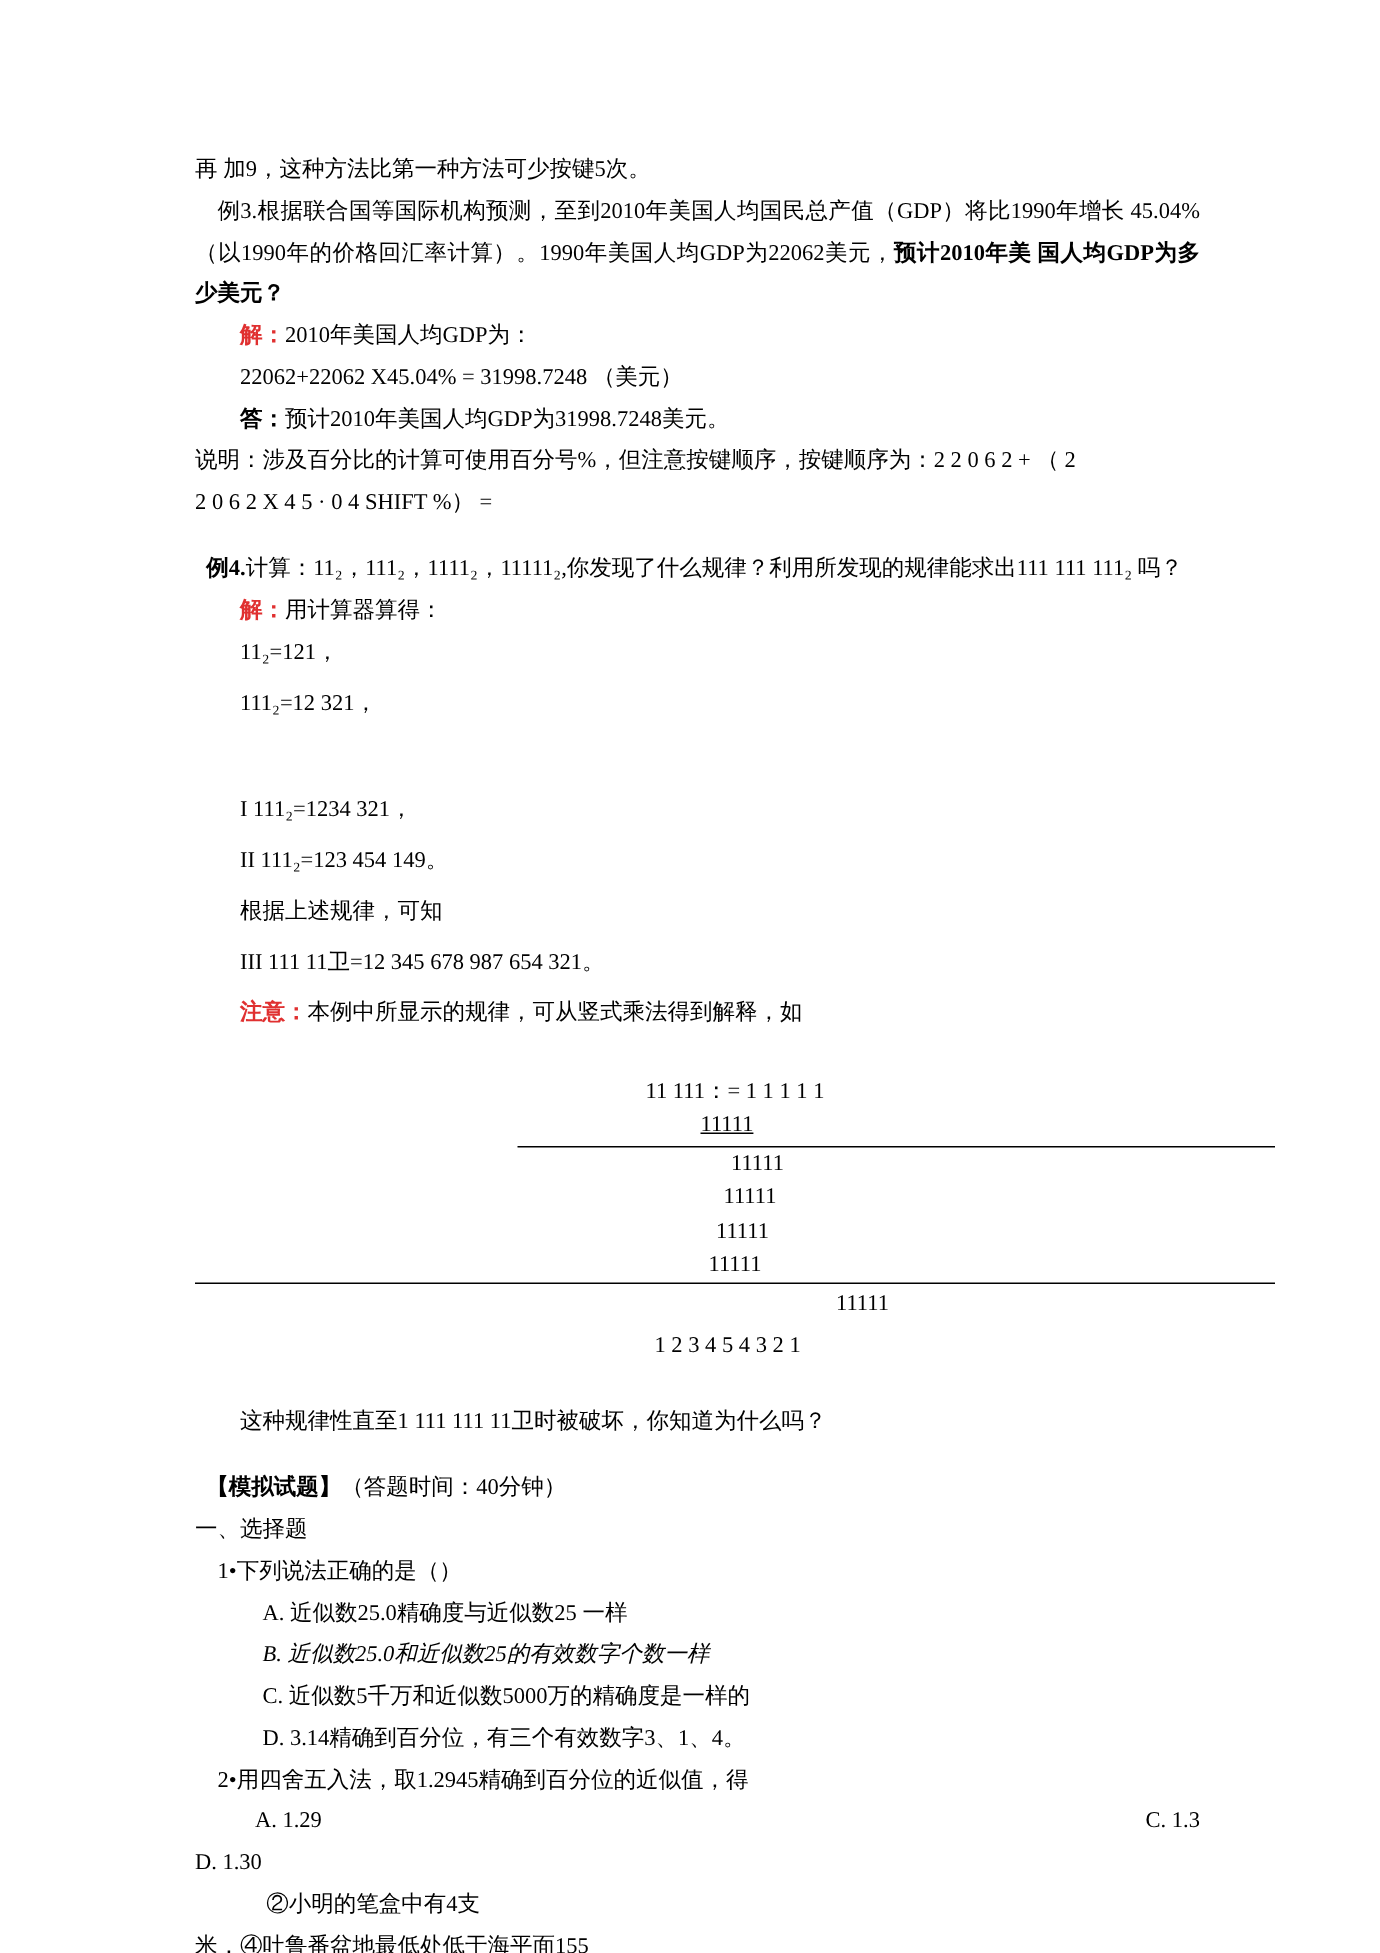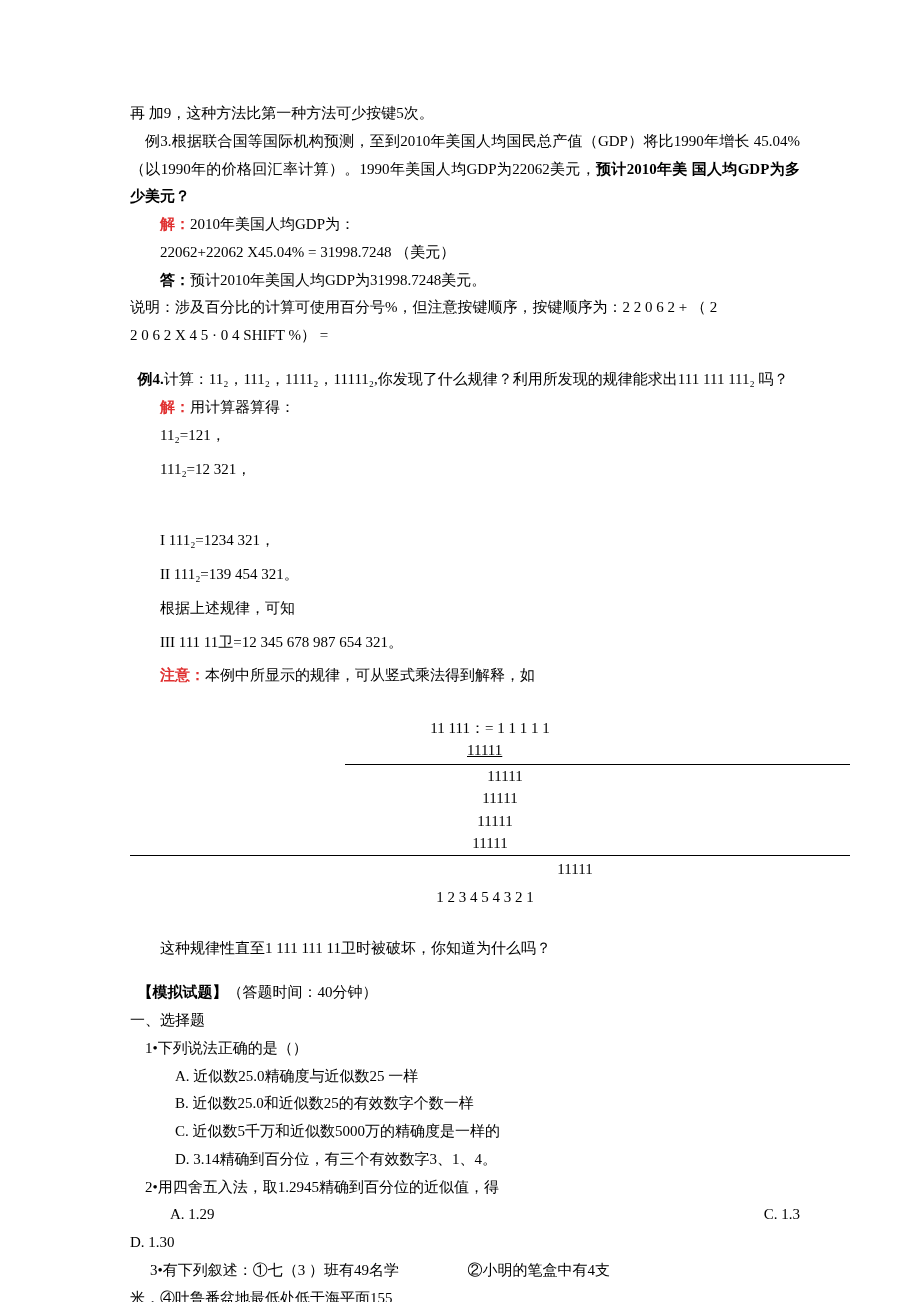--- a/index.html
+++ b/index.html
@@ -69,21 +69,21 @@
 
 <div class="para" style="text-indent:0.5em;">
   <span class="bold">例4.</span><span>计算：11₂，111₂，1111₂，11111₂,你发现了什么规律？利用所发现的规律能求出111 111 111₂ 吗？</span>
 </div>
 <div class="para indent">
   <span class="red">解：</span><span>用计算器算得：</span>
 </div>
 <div class="para indent" style="margin-bottom:6px;">11₂=121，</div>
 <div class="para indent" style="margin-bottom:6px;">111₂=12 321，</div>
 <div class="para indent" style="margin-bottom:6px;margin-top:44px;">I    111₂=1234 321，</div>
-<div class="para indent" style="margin-bottom:6px;">II    111₂=139 454 321。</div>
+<div class="para indent" style="margin-bottom:6px;">II    111₂=123 454 149。</div>
 <div class="para indent" style="margin-bottom:6px;">根据上述规律，可知</div>
 <div class="para indent" style="margin-bottom:6px;">III    111 11卫=12 345 678 987 654 321。</div>
 <div class="para indent">
   <span class="red">注意：</span><span>本例中所显示的规律，可从竖式乘法得到解释，如</span>
 </div>
 
 <div class="block-spacer"></div>
 
 <div class="calc-block">
   <div style="padding-left:50px;">11 111：= 1 1 1 1 1</div>
@@ -101,33 +101,32 @@
 
 <div class="block-spacer"></div>
 
 <div class="para" style="text-indent:0.5em;">
   <span class="bold">【模拟试题】</span><span>（答题时间：40分钟）</span>
 </div>
 <div class="para">一、选择题</div>
 
 <div class="para" style="text-indent:1em;">1•下列说法正确的是（）</div>
 <div class="para" style="padding-left:3em;">A.  近似数25.0精确度与近似数25 一样</div>
-<div class="para" style="padding-left:3em;">B.  近似数25.0和近似数25的有效数字个数一样</div>
+<div class="para" style="padding-left:3em;font-style:italic;">B.  近似数25.0和近似数25的有效数字个数一样</div>
 <div class="para" style="padding-left:3em;">C.  近似数5千万和近似数5000万的精确度是一样的</div>
 <div class="para" style="padding-left:3em;">D.  3.14精确到百分位，有三个有效数字3、1、4。</div>
 
 <div class="para" style="text-indent:1em;">2•用四舍五入法，取1.2945精确到百分位的近似值，得</div>
 <div class="opts">
   <div class="c1">A. 1.29</div>
   <div class="c3">C. 1.3</div>
 </div>
 <div class="para">D. 1.30</div>
 
 <div class="q3-row">
-  <div class="a">3•有下列叙述：①七（3 ）班有49名学</div>
   <div class="b">②小明的笔盒中有4支</div>
 </div>
 <div class="q3-row">
   <div class="a" style="padding-left:0;">米，④吐鲁番盆地最低处低于海平面155</div>
   <div class="c"></div>
 </div>
 <div class="opts">
   <div class="c1">A. 1个</div>
   <div class="c2">B. 2个</div>
   <div class="c3">C. 3个</div>

